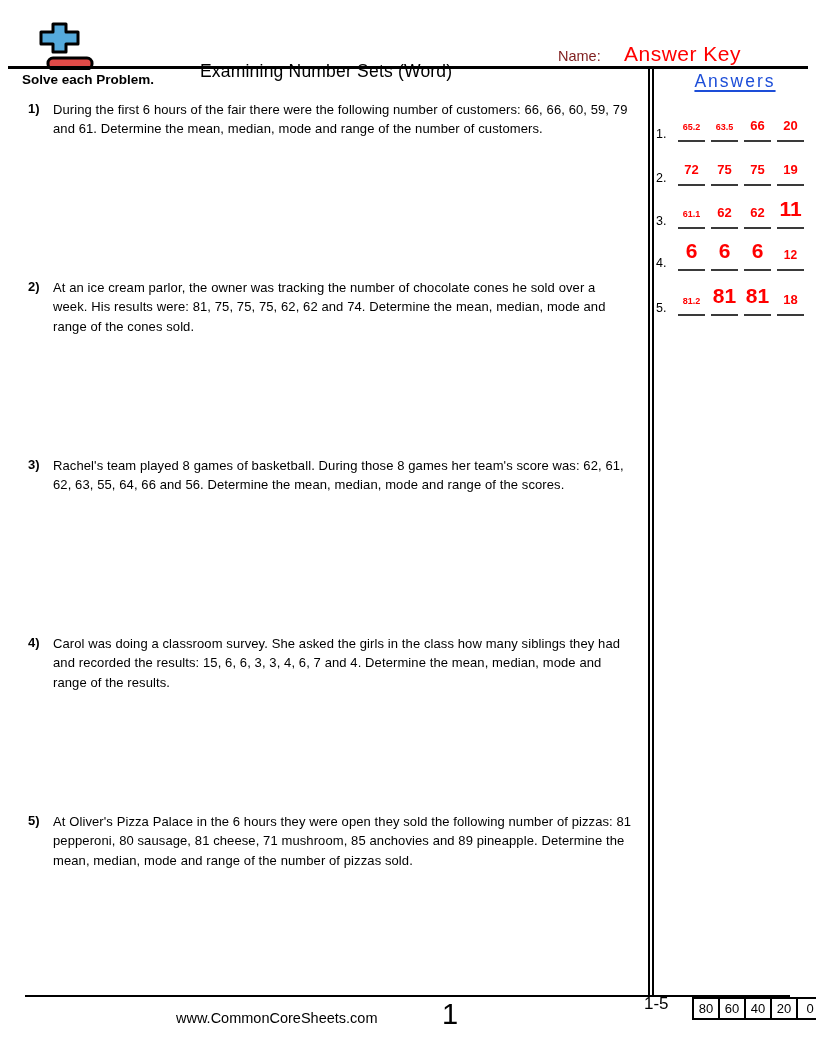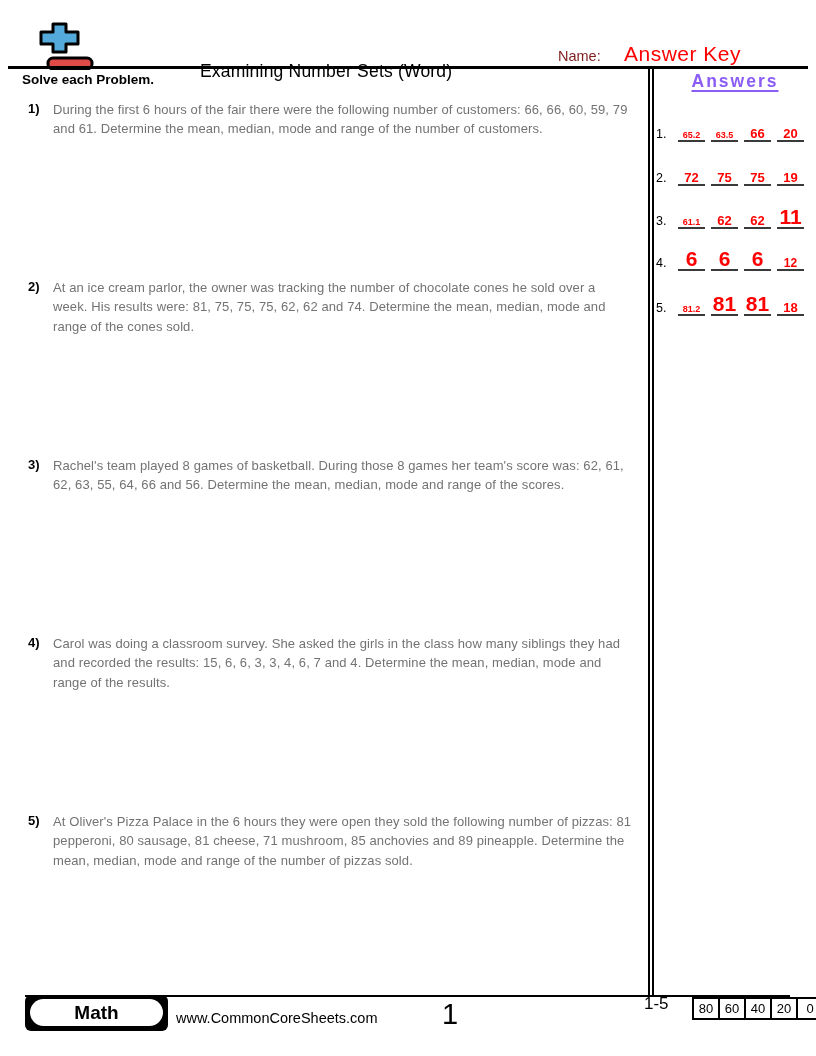--- a/index.html
+++ b/index.html
@@ -37,57 +37,57 @@
     font-size: 13.5px; font-weight: bold; color: #000;
   }
 
   
   .divider {
     position: absolute; left: 648px; top: 69px; width: 6px; height: 926px;
     border-left: 2px solid #000; border-right: 2px solid #000;
   }
   .answers-heading {
     position: absolute; left: 660px; top: 71px; width: 150px;
-    text-align: center; font-size: 17.5px; font-weight: bold;
-    letter-spacing: 2px; color: #8b5cf6;
+    text-align: center; font-size: 17.5px; font-weight: normal;
+    letter-spacing: 2px; color: #1d4ed8;
     text-decoration: underline; text-underline-offset: 3px; text-decoration-thickness: 2px;
   }
   .answer-row {
     position: absolute; left: 656px; width: 156px; height: 30px;
     display: flex; align-items: flex-end;
   }
   .answer-num {
     font-size: 12.5px; color: #000; margin-right: 3px;
     padding-bottom: 1px; width: 13px;
   }
   .blank {
     display: inline-block; width: 27px; margin-left: 6px;
     border-bottom: 2px solid #3a3a3a;
     text-align: center;
     color: #ff0000; font-weight: bold; line-height: 1.0;
-    padding-bottom: 0;
+    padding-bottom: 8px;
   }
   .size-s  { font-size: 9px;  }
   .size-m  { font-size: 12px; }
   .size-l  { font-size: 13px; }
   .size-xl { font-size: 21px; }
 
   
   .problem {
     position: absolute; left: 28px; width: 606px;
     display: flex;
   }
   .problem-num {
     width: 20px; flex: 0 0 20px;
     font-size: 13px; font-weight: bold; color: #000;
     padding-top: 1px;
   }
   .problem-text {
     margin-left: 5px; width: 580px;
-    font-size: 13px; line-height: 19.4px; color: #737373;
+    font-size: 13px; line-height: 19.4px; color: #000000;
     letter-spacing: 0.1px;
   }
 
   
   .footer-rule {
     position: absolute; left: 25px; top: 995px; width: 765px; height: 2px;
     background: #000;
   }
   .subject-badge {
     position: absolute; left: 25px; top: 995px; width: 143px; height: 36px;
@@ -202,23 +202,20 @@
     <div class="problem-text">Carol was doing a classroom survey. She asked the girls in the class how many siblings they had and recorded the results: 15, 6, 6, 3, 3, 4, 6, 7 and 4. Determine the mean, median, mode and range of the results.</div>
   </div>
 
   <div class="problem" style="top:812px">
     <div class="problem-num">5)</div>
     <div class="problem-text">At Oliver's Pizza Palace in the 6 hours they were open they sold the following number of pizzas: 81 pepperoni, 80 sausage, 81 cheese, 71 mushroom, 85 anchovies and 89 pineapple. Determine the mean, median, mode and range of the number of pizzas sold.</div>
   </div>
 
   <div class="footer-rule"></div>
 
-  <div class="subject-badge">
-    <div class="subject-badge-inner">Math</div>
-  </div>
 
   <div class="website">www.CommonCoreSheets.com</div>
   <div class="page-number">1</div>
   <div class="score-label">1-5</div>
 
   <div class="score-table">
     <div class="score-cell">80</div>
     <div class="score-cell">60</div>
     <div class="score-cell">40</div>
     <div class="score-cell">20</div>

